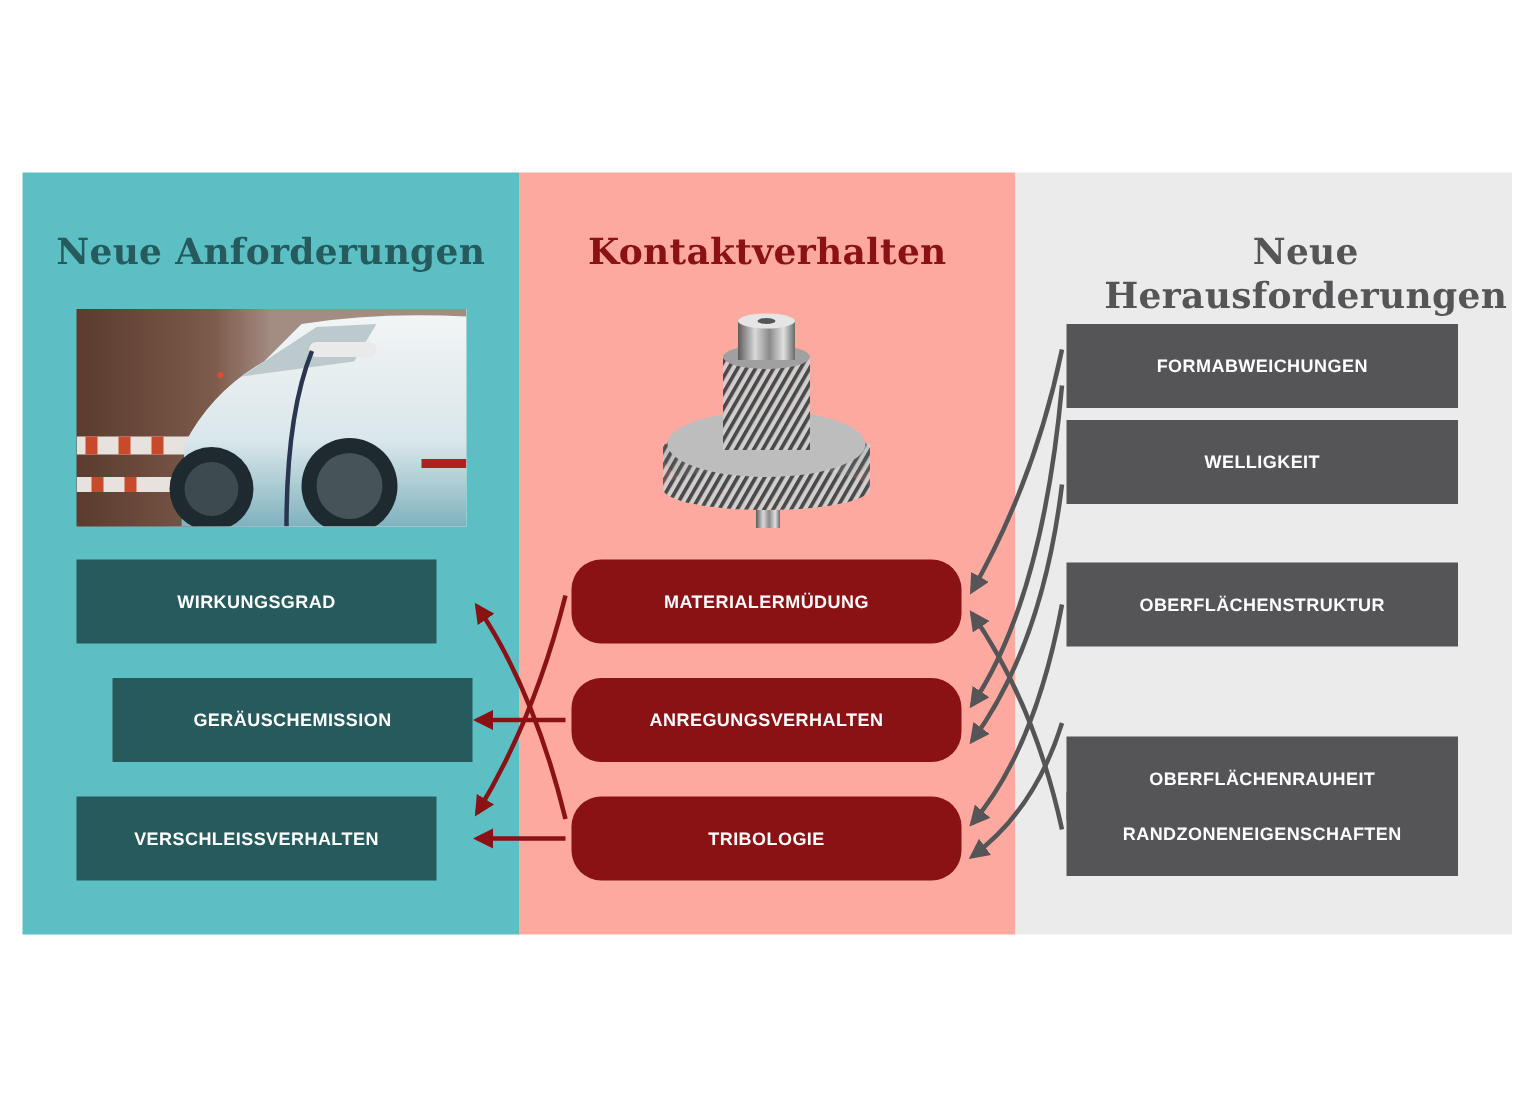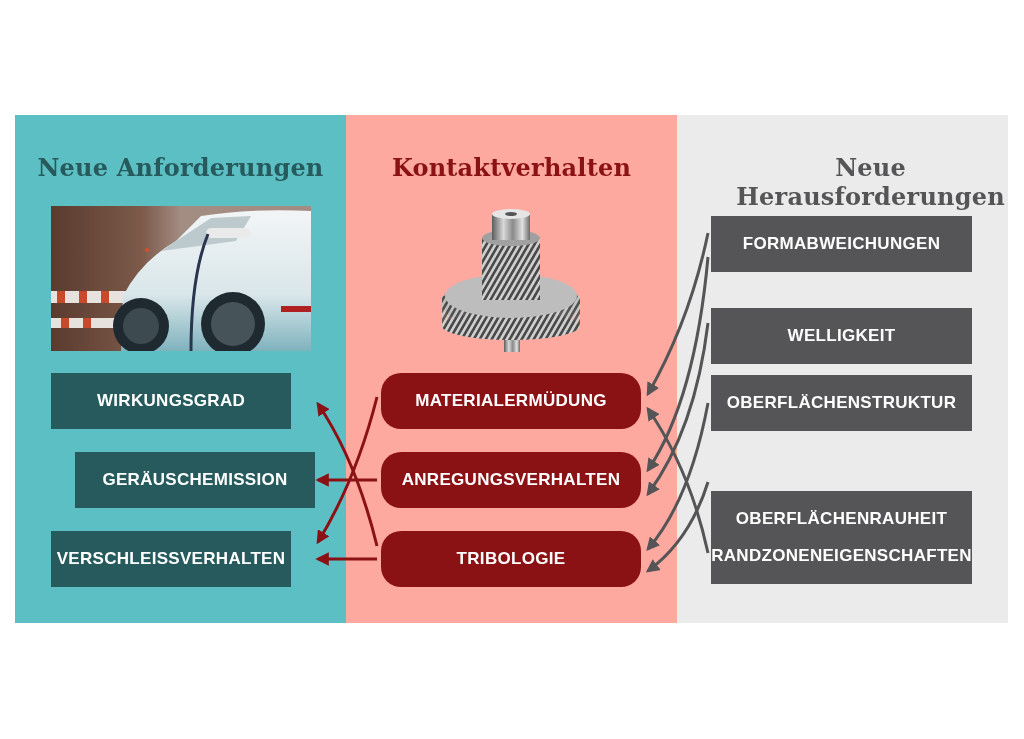--- a/index.html
+++ b/index.html
@@ -8,21 +8,21 @@
   .panel { position:absolute; top:115px; height:508px; }
   .panel-left { left:15px; width:331px; background:#5cbfc4; }
   .panel-mid { left:346px; width:331px; background:#fda99f; }
   .panel-right { left:677px; width:331px; background:#ebebeb; }
   .ptitle { position:absolute; top:38px; left:0; width:100%; text-align:center;
             font-family:"DejaVu Serif", serif; font-weight:bold; font-size:24px; letter-spacing:0.2px; }
   .panel-left .ptitle { color:#265a5c; }
   .panel-mid .ptitle { color:#8a1114; }
   .panel-right .ptitle { color:#555456;padding-left:28px; }
   .box { position:absolute; height:56px; display:flex; align-items:center; justify-content:center;
-         color:#ffffff; font-family:"Liberation Sans", sans-serif; font-weight:bold; font-size:17px;
+         color:#ffffff; font-family:"Liberation Sans", sans-serif; font-weight:bold; font-size:12px;
          letter-spacing:0.3px; }
   .box-teal { background:#265a5c; width:240px; left:51px; }
   .box-red { background:#8a1114; width:260px; left:381px;border-radius:20px; }
   .box-grey { background:#555456; width:261px; left:711px; }
   .photo { position:absolute; left:51px; top:206px; width:260px; height:145px; overflow:hidden;
            background:linear-gradient(90deg,#6b4a3c 0%,#8a6050 22%,#c9d6da 40%,#eef2f3 65%,#e6ecee 100%); }
   .gear { position:absolute; left:440px; top:208px; width:142px; height:146px; }
   svg.arrows { position:absolute; left:0; top:0; width:1024px; height:739px; pointer-events:none; }
 </style>
 </head>
@@ -103,21 +103,21 @@
 
 <div class="box box-teal" style="top:373px;">WIRKUNGSGRAD</div>
 <div class="box box-teal" style="top:452px;margin-left:24px;">GERÄUSCHEMISSION</div>
 <div class="box box-teal" style="top:531px;">VERSCHLEISSVERHALTEN</div>
 
 <div class="box box-red" style="top:373px;">MATERIALERMÜDUNG</div>
 <div class="box box-red" style="top:452px;">ANREGUNGSVERHALTEN</div>
 <div class="box box-red" style="top:531px;">TRIBOLOGIE</div>
 
 <div class="box box-grey" style="top:216px;">FORMABWEICHUNGEN</div>
-<div class="box box-grey" style="top:308px;">WELLIGKEIT</div>
+<div class="box box-grey" style="top:280px;">WELLIGKEIT</div>
 <div class="box box-grey" style="top:375px;">OBERFLÄCHENSTRUKTUR</div>
 <div class="box box-grey" style="top:452px;margin-top:39px;">OBERFLÄCHENRAUHEIT</div>
 <div class="box box-grey" style="top:528px;">RANDZONENEIGENSCHAFTEN</div>
 
 <svg class="arrows" viewBox="0 0 1024 739">
   <defs>
     <marker id="ar" viewBox="0 0 10 10" refX="8" refY="5" markerWidth="4.5" markerHeight="4.5" orient="auto-start-reverse">
       <path d="M0,0 L10,5 L0,10 Z" fill="#8a1114"></path>
     </marker>
     <marker id="ag" viewBox="0 0 10 10" refX="8" refY="5" markerWidth="4.5" markerHeight="4.5" orient="auto-start-reverse">

